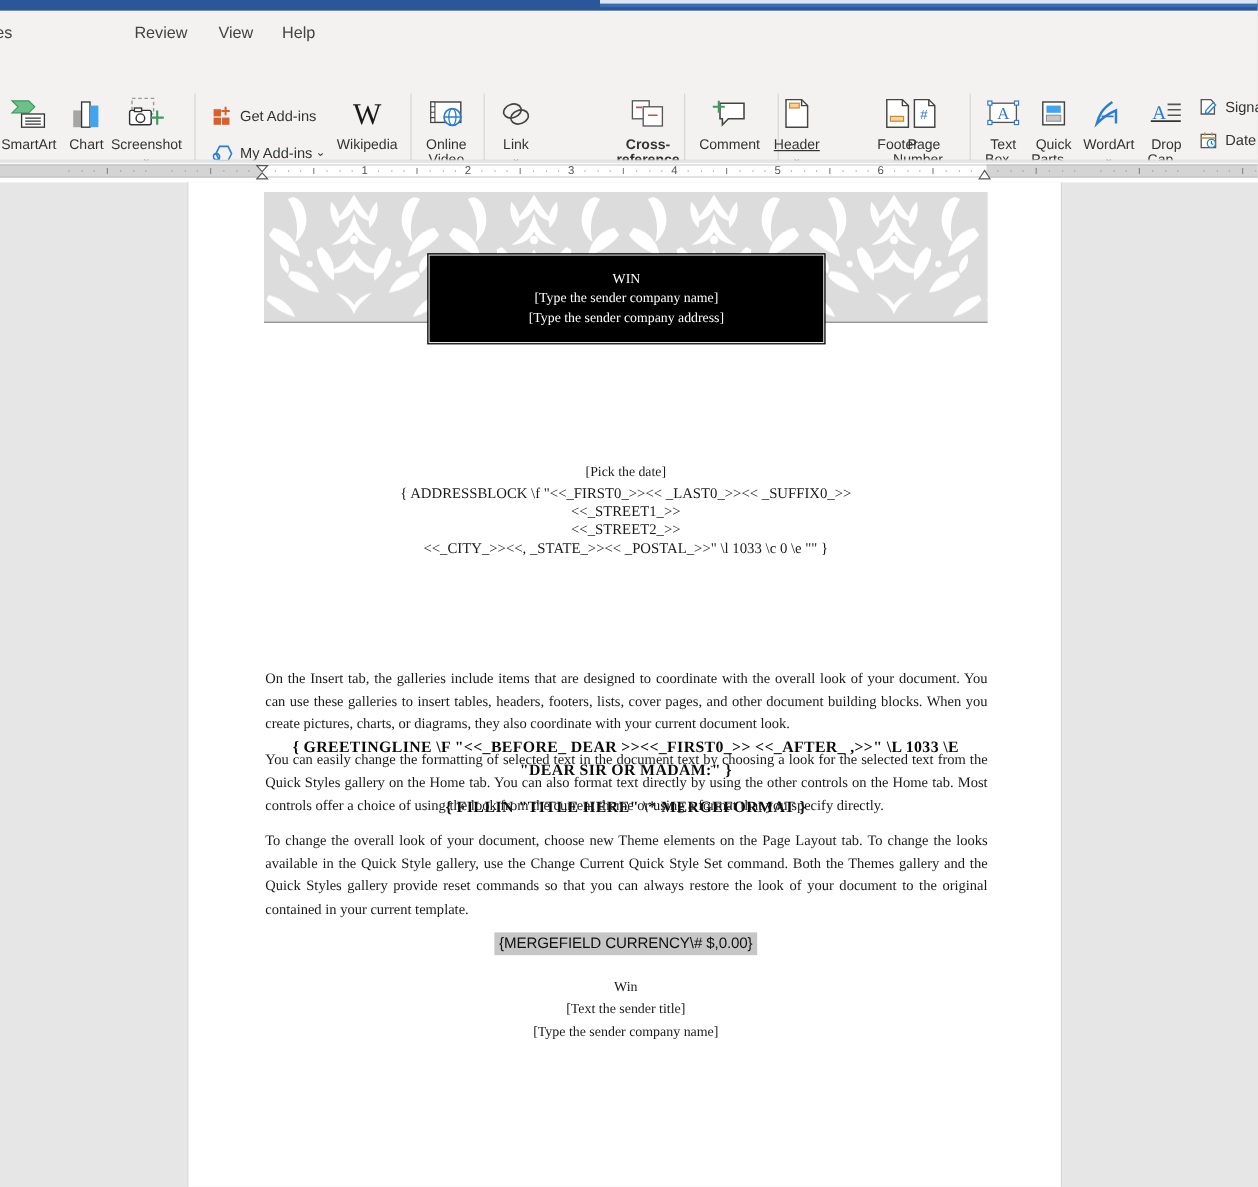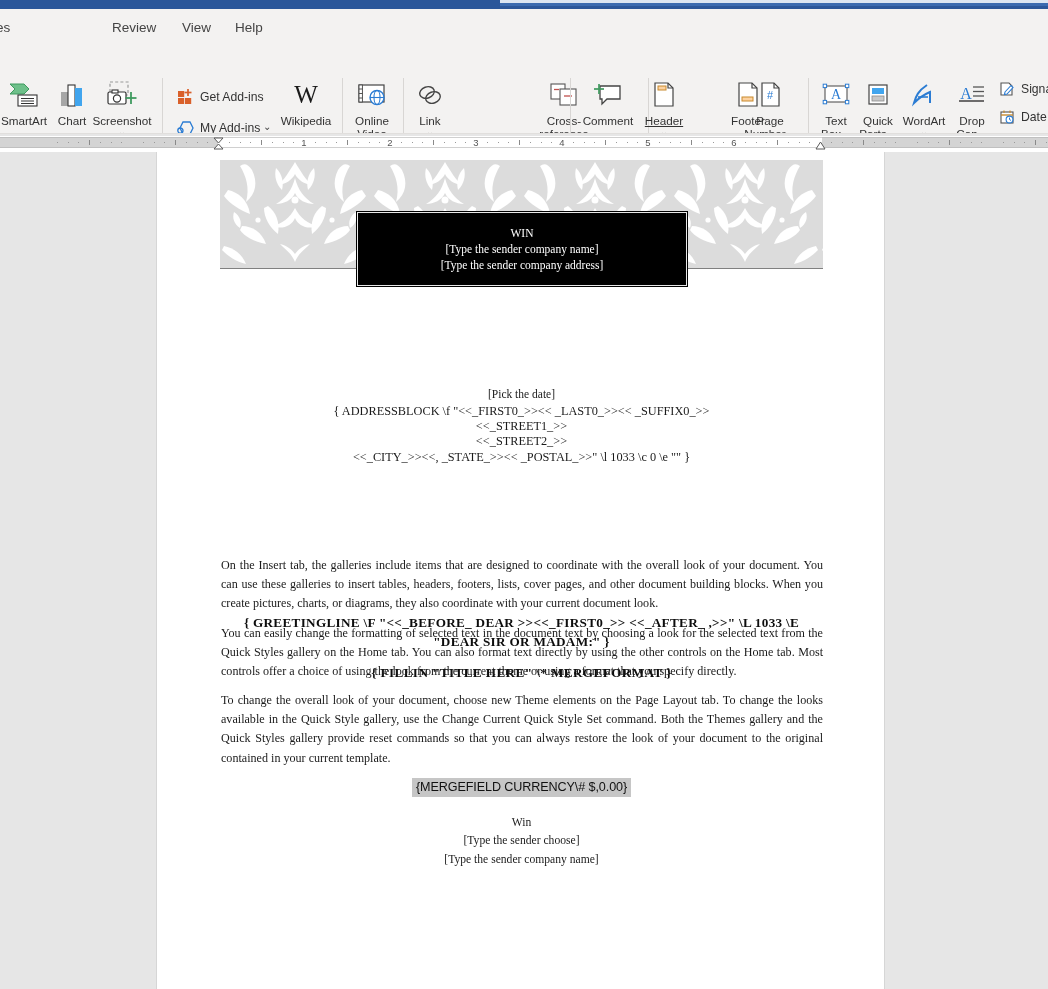--- a/index.html
+++ b/index.html
@@ -241,21 +241,21 @@
       <svg width="30" height="26" viewBox="0 0 30 26">
         <ellipse cx="12" cy="10.5" rx="7.5" ry="5.6" fill="none" stroke="#444" stroke-width="1.4" transform="rotate(-20 12 10.5)"></ellipse>
         <ellipse cx="18" cy="15.5" rx="7.5" ry="5.6" fill="none" stroke="#444" stroke-width="1.4" transform="rotate(-20 18 15.5)"></ellipse>
       </svg>
     </span>
     <span class="lbl">Link</span>
     <span class="caret">⌄</span>
   </div>
 
 
-  <div class="bigbtn" style="left:536px;">
+  <div class="bigbtn" style="left:512px;font-weight:bold;">
     <span class="ico">
       <svg width="30" height="26" viewBox="0 0 30 26">
         <rect x="2" y="2" width="14" height="15" fill="#ffffff" stroke="#555" stroke-width="1.1"></rect>
         <rect x="11" y="7" width="16" height="16" fill="#ffffff" stroke="#555" stroke-width="1.1"></rect>
         <line x1="5" y1="7.5" x2="10" y2="7.5" stroke="#c0504d" stroke-width="1.3"></line>
         <line x1="15" y1="14" x2="23" y2="14" stroke="#c0504d" stroke-width="1.3"></line>
       </svg>
     </span>
     <span class="lbl" style="line-height:13px; width:70px;">
       <span>Cross-</span><br>
@@ -584,15 +584,15 @@
 
   <div class="para" style="top:404px;">On the Insert tab, the galleries include items that are designed to coordinate with the overall look of your document. You can use these galleries to insert tables, headers, footers, lists, cover pages, and other document building blocks. When you create pictures, charts, or diagrams, they also coordinate with your current document look.</div>
   <div class="para" style="top:472px;">You can easily change the formatting of selected text in the document text by choosing a look for the selected text from the Quick Styles gallery on the Home tab. You can also format text directly by using the other controls on the Home tab. Most controls offer a choice of using the look from the current theme or using a format that you specify directly.</div>
   <div class="para" style="top:539px;">To change the overall look of your document, choose new Theme elements on the Page Layout tab. To change the looks available in the Quick Style gallery, use the Change Current Quick Style Set command. Both the Themes gallery and the Quick Styles gallery provide reset commands so that you can always restore the look of your document to the original contained in your current template.</div>
 
   <div class="mergefield">
     <span>{MERGEFIELD CURRENCY\# $,0.00}</span>
   </div>
 
   <div class="sig" style="top:663px;">Win</div>
-  <div class="sig" style="top:681px;">[Type the sender choose]</div>
+  <div class="sig" style="top:681px;">[Text the sender title]</div>
   <div class="sig" style="top:700px;">[Type the sender company name]</div>
 </div>
 
 </body></html>

